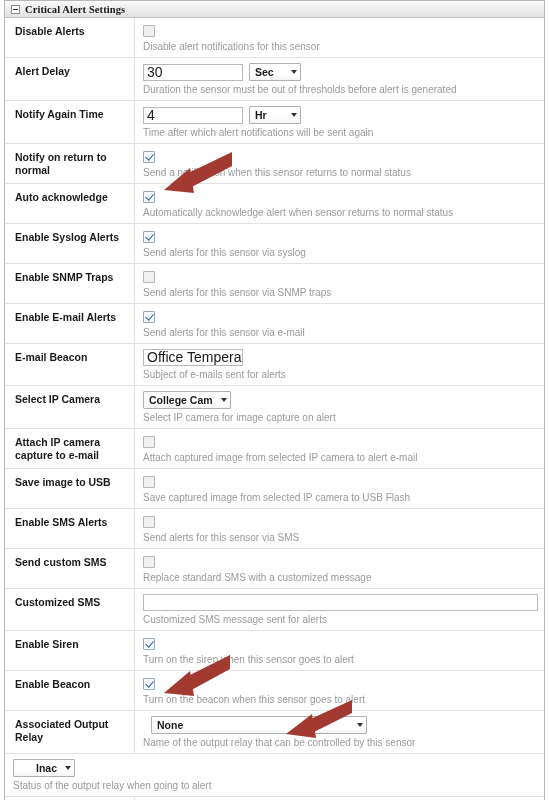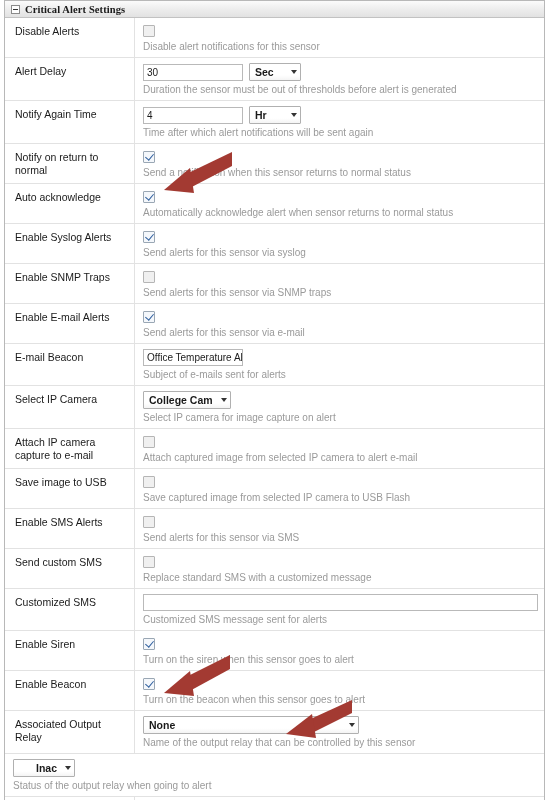--- a/index.html
+++ b/index.html
@@ -72,21 +72,21 @@
     border-bottom: 1px solid #e2e2e2;
     min-height: 28px;
     box-sizing: border-box;
   }
   .row:last-child { border-bottom: none; }
 
   .row-label {
     width: 130px;
     flex: 0 0 130px;
     font-size: 10.5px;
-    font-weight: normal;
+    font-weight: bold;
     color: #1a1a1a;
     padding: 7px 6px 4px 10px;
     line-height: 12.5px;
     box-sizing: border-box;
     border-right: 1px solid #e2e2e2;
   }
   .row-field {
     flex: 1 1 auto;
     padding: 5px 6px 4px 8px;
     box-sizing: border-box;
@@ -129,21 +129,21 @@
     height: 7px;
     border: solid #2f5f9e;
     border-width: 0 1.6px 1.6px 0;
     transform: rotate(40deg);
   }
 
   .txt {
     height: 17px;
     border: 1px solid #b9b9b9;
     background: #fff;
-    font-size: 10px;
+    font-size: 14px;
     color: #1a1a1a;
     padding: 0 3px;
     box-sizing: border-box;
     line-height: 15px;
     font-family: "Liberation Sans", sans-serif;
     overflow: hidden;
     white-space: nowrap;
     display: flex;
     align-items: center;
   }
@@ -173,21 +173,21 @@
   .sel .caret {
     width: 0; height: 0;
     border-left: 3.5px solid transparent;
     border-right: 3.5px solid transparent;
     border-top: 4px solid #333;
     margin-left: 8px;
     flex: 0 0 auto;
   }
   .sel.w-unit { width: 52px; }
   .sel.w-cam  { width: 88px; }
-  .sel.w-relay{ width: 216px; }
+  .sel.w-relay{ width: 216px; margin-left: 8px; }
   .sel.w-stat { width: 62px; padding-left: 22px; }
 
   
   .arrow {
     position: absolute;
     pointer-events: none;
   }
 </style>
 </head>
 <body>

